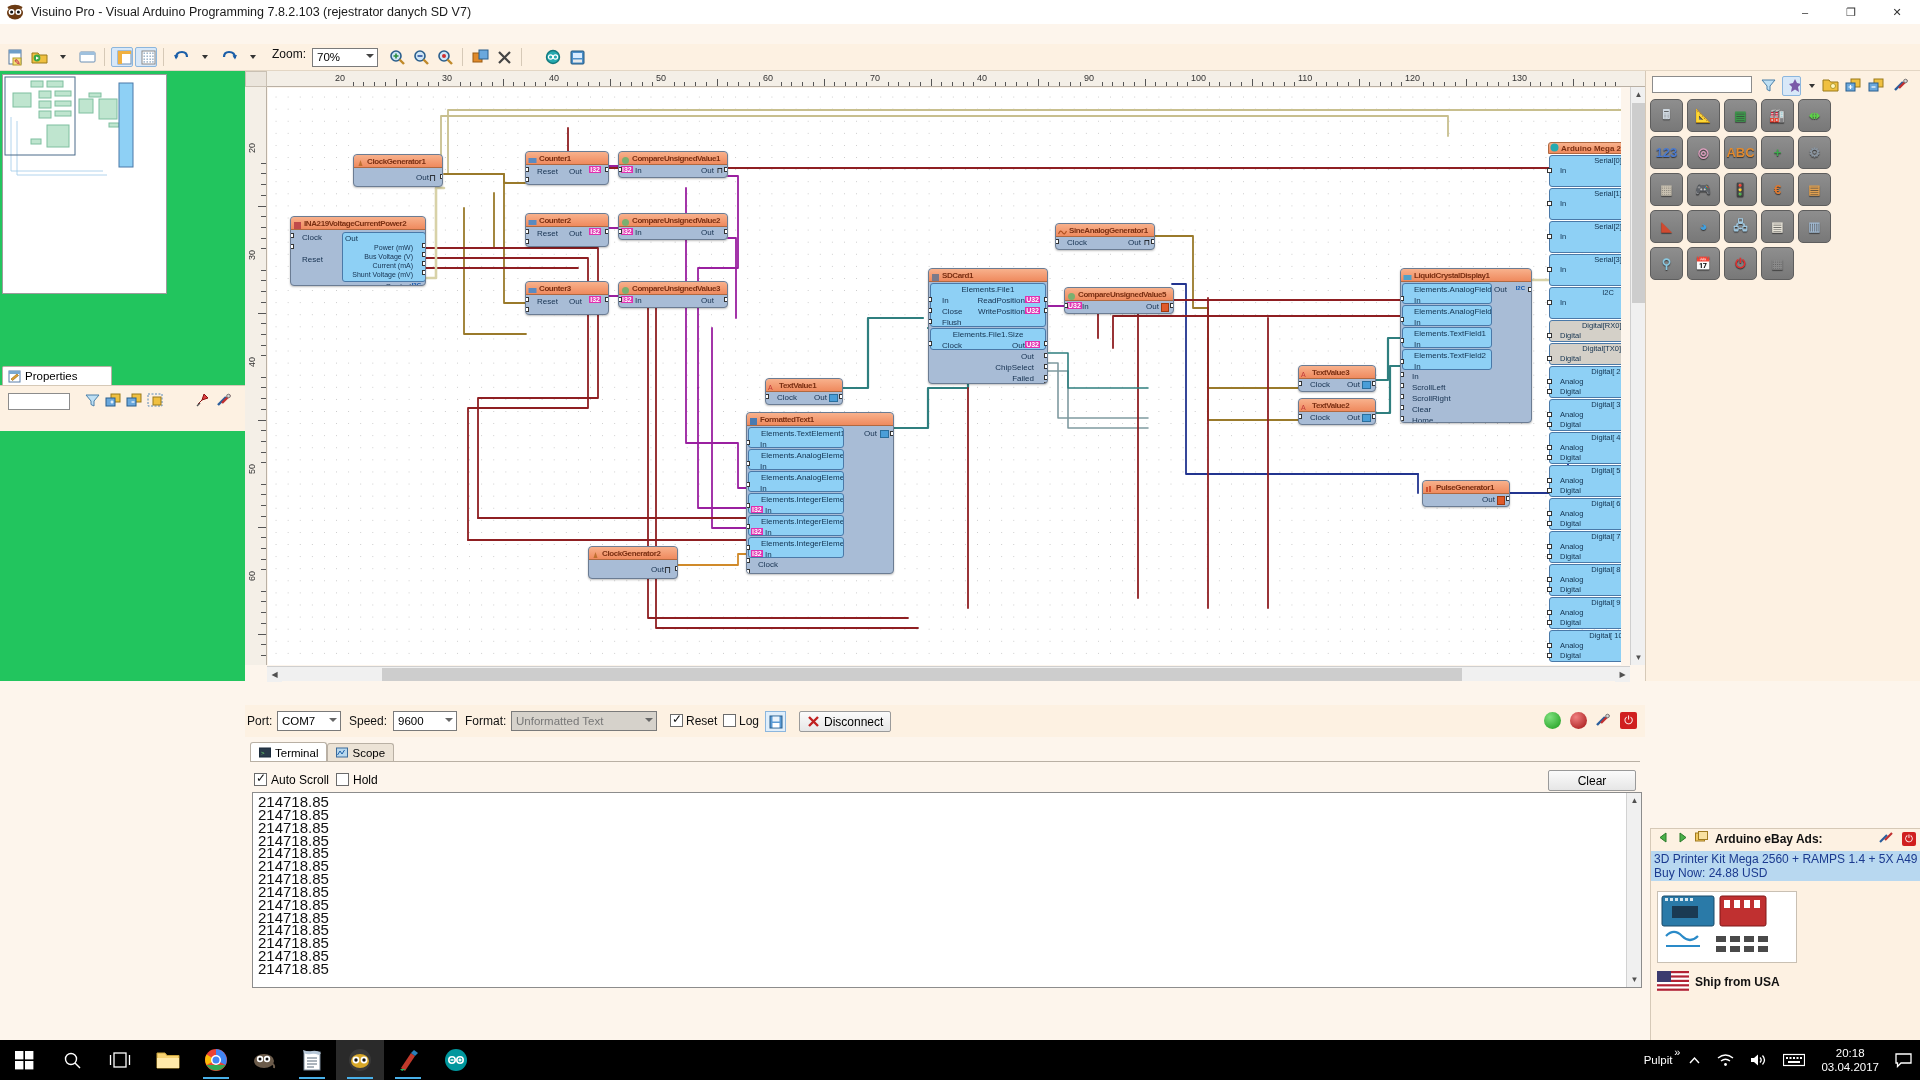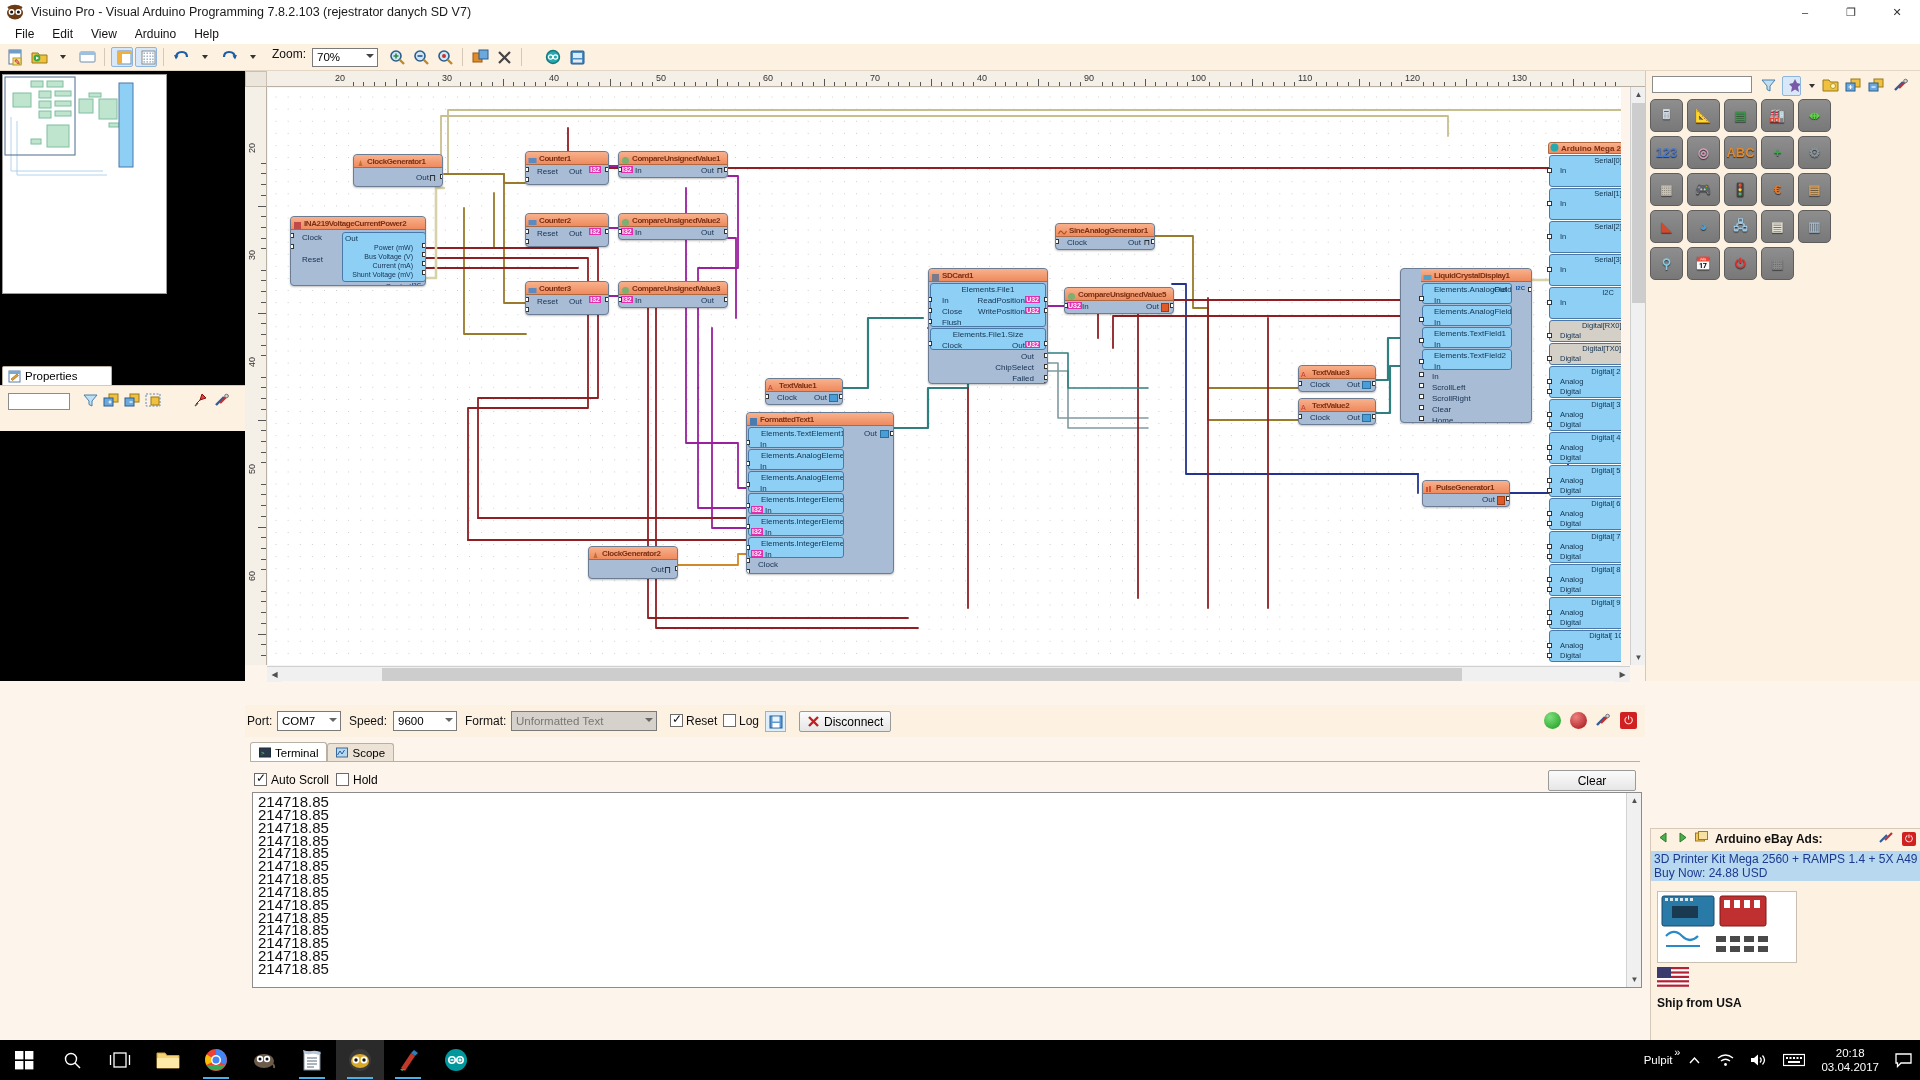--- a/index.html
+++ b/index.html
@@ -30,21 +30,21 @@
           border:1px solid transparent; border-radius:2px; position:relative;}
   .tbtn.sel { background:#d8e8f8; border:1px solid #8cb6dd; }
   .tsep { width:1px; height:18px; background:#d6c9b7; margin:0 4px; }
   .zoomlbl { font-size:12px; margin:0 4px 7px 6px; color:#111; }
   .zoomsel { width:66px; height:19px; border:1px solid #7a7a7a; background:#fff; font-size:11.5px;
              display:flex; align-items:center; padding-left:4px; position:relative; }
   .zoomsel .arw { position:absolute; right:3px; top:5px; width:0;height:0;
                   border-left:4px solid transparent;border-right:4px solid transparent;border-top:4px solid #444;}
 
   
-  #leftcol { position:absolute; left:0; top:71px; width:245px; height:610px; background:#000000; }
+  #leftcol { position:absolute; left:0; top:71px; width:245px; height:610px; background:#22c55e;text-align:right; }
   #navigator { position:absolute; left:2px; top:3px; width:165px; height:220px; background:#fff;
                border:1px solid #9c9c9c; overflow:hidden; }
   #props-tab { position:absolute; left:2px; top:295px; width:110px; height:19px; background:#fff;
                border:1px solid #b9b0a4; border-bottom:none; display:flex; align-items:center; gap:4px;
                padding-left:5px; font-size:11.5px; border-radius:2px 2px 0 0;}
   #props-body { position:absolute; left:0px; top:314px; width:245px; height:46px; background:#fdf1e2;
                 border-top:1px solid #d6c9b7; }
   #props-search { position:absolute; left:8px; top:7px; width:62px; height:17px; background:#fff;
                   border:1px solid #8c8c8c; }
   .pbtn { position:absolute; top:6px; width:19px; height:19px; }
@@ -185,27 +185,20 @@
         </svg>
     </div>
     <div class="tb-title">Visuino Pro - Visual Arduino Programming 7.8.2.103 (rejestrator danych SD V7)</div>
     <div id="winbtns">
       <div>–</div>
       <div>❐</div>
       <div>✕</div>
     </div>
   </div>
 
-  <div id="menubar">
-    <span>File</span>
-    <span>Edit</span>
-    <span>View</span>
-    <span>Arduino</span>
-    <span>Help</span>
-  </div>
 
   <div id="toolbar">
     <div class="tbtn">
       <svg width="17" height="17">
           <rect x="2" y="1" width="12" height="14" fill="#fff" stroke="#56789c"></rect>
           <rect x="2" y="1" width="12" height="3.5" fill="#6f9ec9"></rect>
           <rect x="6" y="9" width="8" height="7" fill="#f6e27a" stroke="#b59a2a"></rect>
           <text x="7" y="15.5" font-size="8" fill="#b04">✎</text>
         </svg>
     </div>
@@ -1037,21 +1030,21 @@
           </div>
         <div class="body" style="height:13px;">
           <span style="position:absolute;left:11px;top:1px;font-size:8px;color:#15304f;">Clock</span>
           <span class="pin" style="left:-2px;top:2px;"></span>
           <span style="position:absolute;right:15px;top:1px;font-size:8px;color:#15304f;">Out</span>
           <span style="position:absolute;right:4px;top:2px;width:9px;height:8px;background:#4a9ed8;border:1px solid #2a6e9c;"></span>
           <span class="pin" style="right:-2px;top:2px;"></span>
         </div>
       </div>
 
-      <div class="blk" style="left:1132px;top:180px;width:132px;height:155px;padding-left:20px;">
+      <div class="blk" style="left:1132px;top:180px;width:132px;height:155px;">
         <div class="hdr">
             <span class="gi"><svg width="9" height="9">
                 <rect x="0.5" y="2" width="8" height="5" fill="#50a0c8"></rect>
               </svg></span>
             <span class="ttl">LiquidCrystalDisplay1</span>
           </div>
         <div class="body" style="height:141px;">
           <span style="position:absolute;right:24px;top:2px;font-size:8px;color:#15304f;">Out</span>
           <span style="position:absolute;right:6px;top:2px;font-size:6px;color:#1155aa;font-weight:bold;">I2C</span>
           <span class="pin" style="right:-2px;top:4px;"></span>
@@ -1565,21 +1558,21 @@
             <rect x="72" y="44" width="10" height="6"></rect>
             <rect x="86" y="44" width="10" height="6"></rect>
             <rect x="100" y="44" width="10" height="6"></rect>
             <rect x="58" y="54" width="10" height="6"></rect>
             <rect x="72" y="54" width="10" height="6"></rect>
             <rect x="86" y="54" width="10" height="6"></rect>
             <rect x="100" y="54" width="10" height="6"></rect>
           </g>
       </svg>
     </div>
-    <div style="position:absolute;left:6px;top:138px;width:140px;height:30px;display:flex;gap:6px;flex-direction:column;">
+    <div style="position:absolute;left:6px;top:138px;width:140px;height:30px;display:flex;align-items:center;gap:6px;">
       <span>
         <svg width="32" height="20">
             <rect width="32" height="20" fill="#fff"></rect>
             <g fill="#b22234">
               <rect y="0" width="32" height="2.2"></rect>
               <rect y="4.4" width="32" height="2.2"></rect>
               <rect y="8.8" width="32" height="2.2"></rect>
               <rect y="13.2" width="32" height="2.2"></rect>
               <rect y="17.6" width="32" height="2.2"></rect>
             </g>

